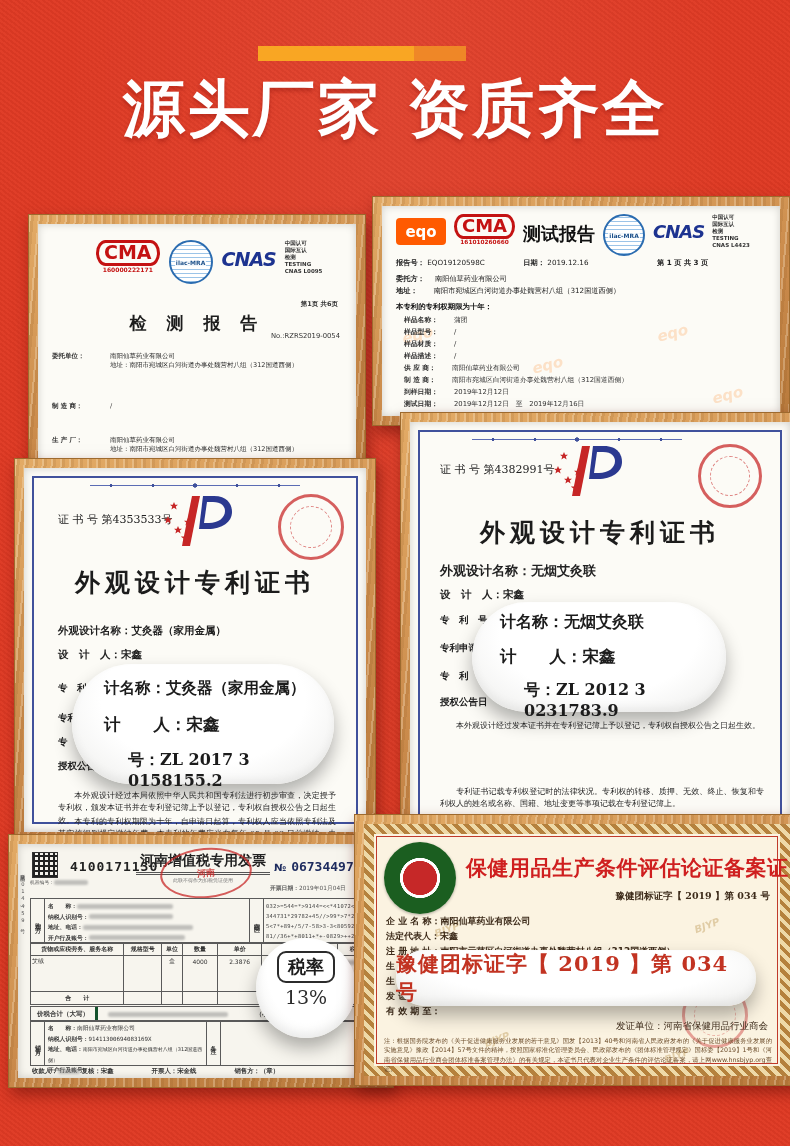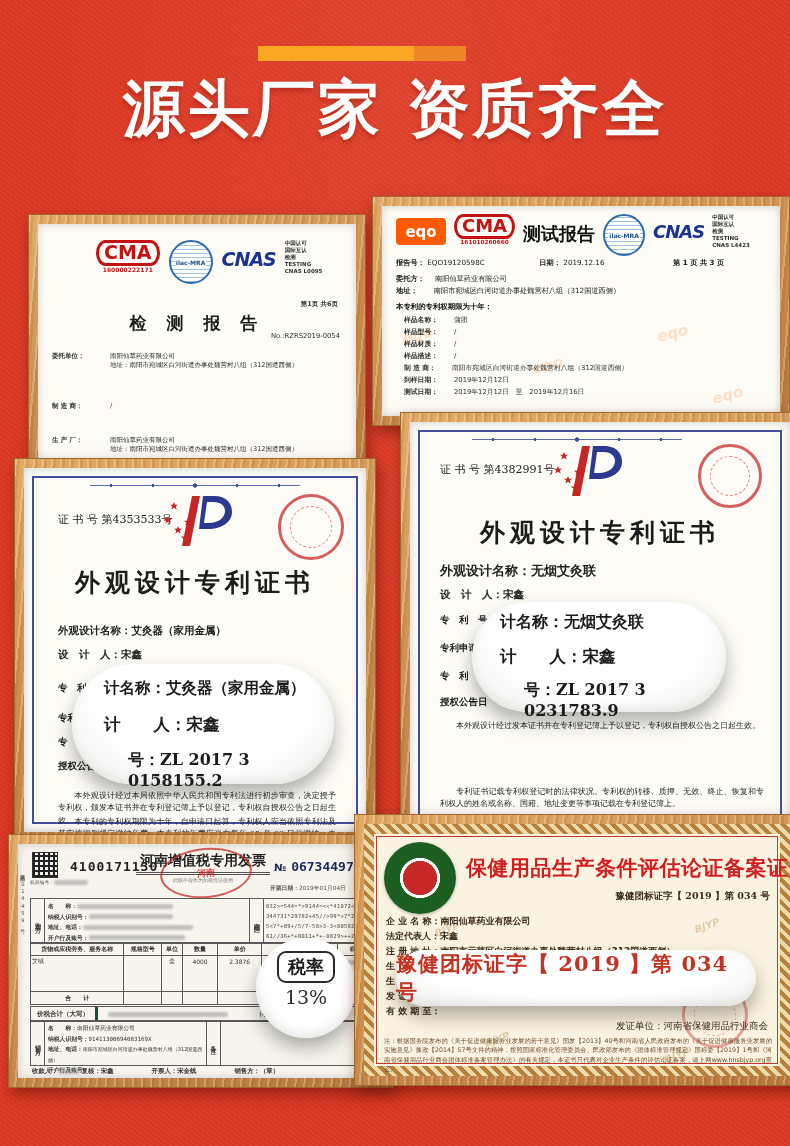--- a/index.html
+++ b/index.html
@@ -162,39 +162,40 @@
         <div class="cnasinfo">中国认可
 国际互认
 检测
 TESTING
 CNAS L4423</div>
       </div>
 
       <div class="abs" style="left:14px;top:52px;width:385px;font-size:7.2px;color:#222;font-weight:700">
         <span>报告号：</span>
         <span style="font-weight:400">EQO19120598C</span>
-        <span style="margin-left:52px">日期：</span>
+        <span style="margin-left:36px">日期：</span>
         <span style="font-weight:400">2019.12.16</span>
         <span style="margin-left:66px">第 1 页 共 3 页</span>
       </div>
       <div class="abs" style="left:14px;top:68px;font-size:7.2px;color:#222">
         <b>委托方：</b>
         <span style="margin-left:8px">南阳仙草药业有限公司</span>
       </div>
       <div class="abs" style="left:14px;top:80px;font-size:7.2px;color:#222">
         <b>地址：</b>
         <span style="margin-left:14px">南阳市宛城区白河街道办事处魏营村八组（312国道西侧）</span>
       </div>
       <div class="abs" style="left:14px;top:96px;font-size:7.4px;color:#111;font-weight:700">本专利的专利权期限为十年：</div>
 
       <div class="abs" style="left:22px;top:108px;width:380px;font-size:6.8px;color:#333;line-height:12px">
         <div><b>样品名称：</b><span style="margin-left:16px">蒲团</span></div>
         <div><b>样品型号：</b><span style="margin-left:16px">/</span></div>
         <div><b>样品材质：</b><span style="margin-left:16px">/</span></div>
         <div><b>样品描述：</b><span style="margin-left:16px">/</span></div>
+        <div><b>供 应 商：</b><span style="margin-left:16px">南阳仙草药业有限公司</span></div>
         <div><b>制 造 商：</b><span style="margin-left:16px">南阳市宛城区白河街道办事处魏营村八组（312国道西侧）</span></div>
         <div><b>到样日期：</b><span style="margin-left:16px">2019年12月12日</span></div>
         <div><b>测试日期：</b><span style="margin-left:16px">2019年12月12日　至　2019年12月16日</span></div>
       </div>
     </div>
   </div>
 
   <div class="frame" style="left:14px;top:458px;width:362px;height:384px;z-index:2">
     <div class="paper">
       <div class="bluebox"></div>
@@ -259,21 +260,21 @@
       <div class="abs serif pat-line" style="left:30px;top:166px;font-size:10.5px">设　计　人：宋鑫</div>
 
       <div class="abs serif pat-lab" style="left:30px;top:192px;z-index:1">专　利　号</div>
       <div class="abs serif pat-lab" style="left:30px;top:220px;z-index:1">专利申请日</div>
       <div class="abs serif pat-lab" style="left:30px;top:248px;z-index:1">专　利　权</div>
       <div class="abs serif pat-lab" style="left:30px;top:274px;z-index:1">授权公告日</div>
 
       <div class="bubble" style="left:62px;top:180px;width:254px;height:110px;border-radius:55px;z-index:2">
         <div class="abs serif" style="left:28px;top:10px;font-size:16px;font-weight:700;color:#1c1c1c">计名称：无烟艾灸联</div>
         <div class="abs serif" style="left:28px;top:44px;font-size:16.5px;font-weight:700;color:#1c1c1c">计　　人：宋鑫</div>
-        <div class="abs serif" style="left:52px;top:78px;font-size:16px;font-weight:700;color:#1c1c1c">号：ZL 2017 3 0231783.9</div>
+        <div class="abs serif" style="left:52px;top:78px;font-size:16px;font-weight:700;color:#1c1c1c">号：ZL 2012 3 0231783.9</div>
       </div>
 
       <div class="abs serif pat-para" style="left:30px;top:298px;width:324px">　　本外观设计经过发本证书并在专利登记簿上予以登记，专利权自授权公告之日起生效。</div>
       <div class="abs serif pat-para" style="left:30px;top:364px;width:324px">　　专利证书记载专利权登记时的法律状况。专利权的转移、质押、无效、终止、恢复和专利权人的姓名或名称、国籍、地址变更等事项记载在专利登记簿上。</div>
     </div>
   </div>
 
   <div class="frame" style="left:8px;top:834px;width:386px;height:254px;z-index:3">
     <div class="paper" style="background:#f7f5ee">
       <div class="abs" style="left:2px;top:26px;writing-mode:vertical-rl;text-orientation:upright;font-size:5.2px;color:#555;letter-spacing:1px">税总函〔2014〕459号</div>

